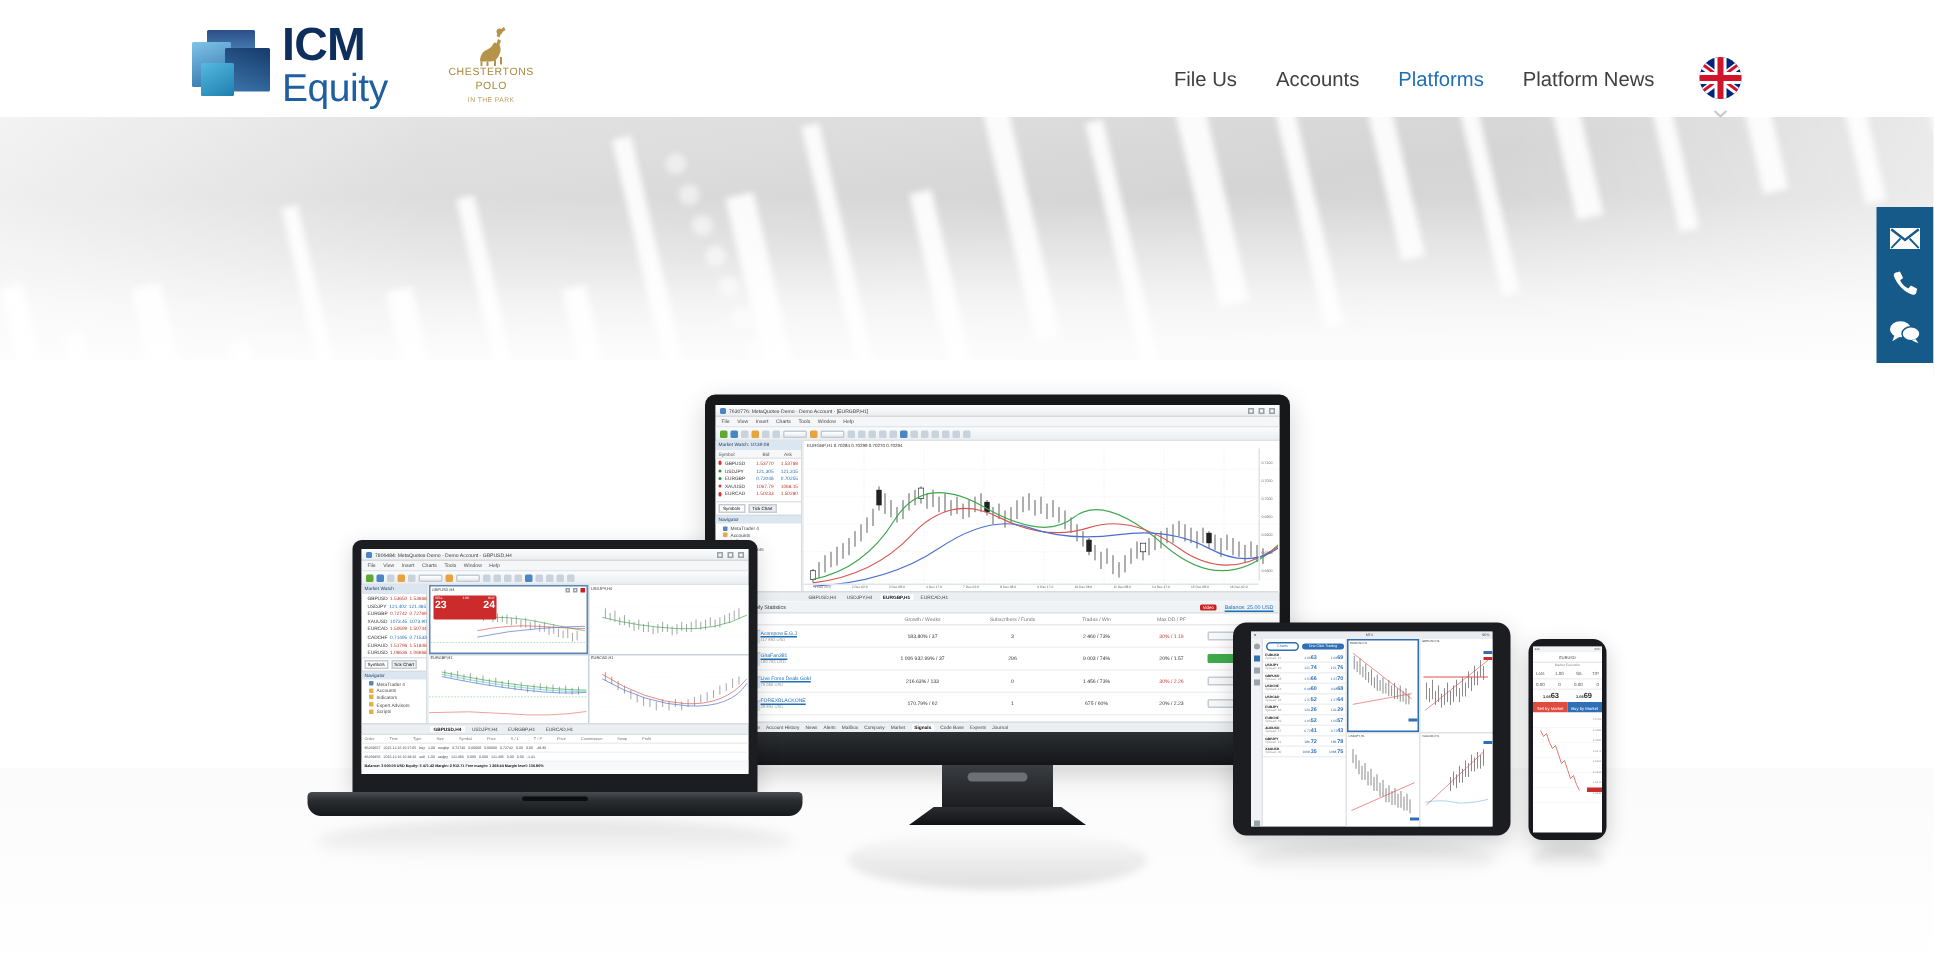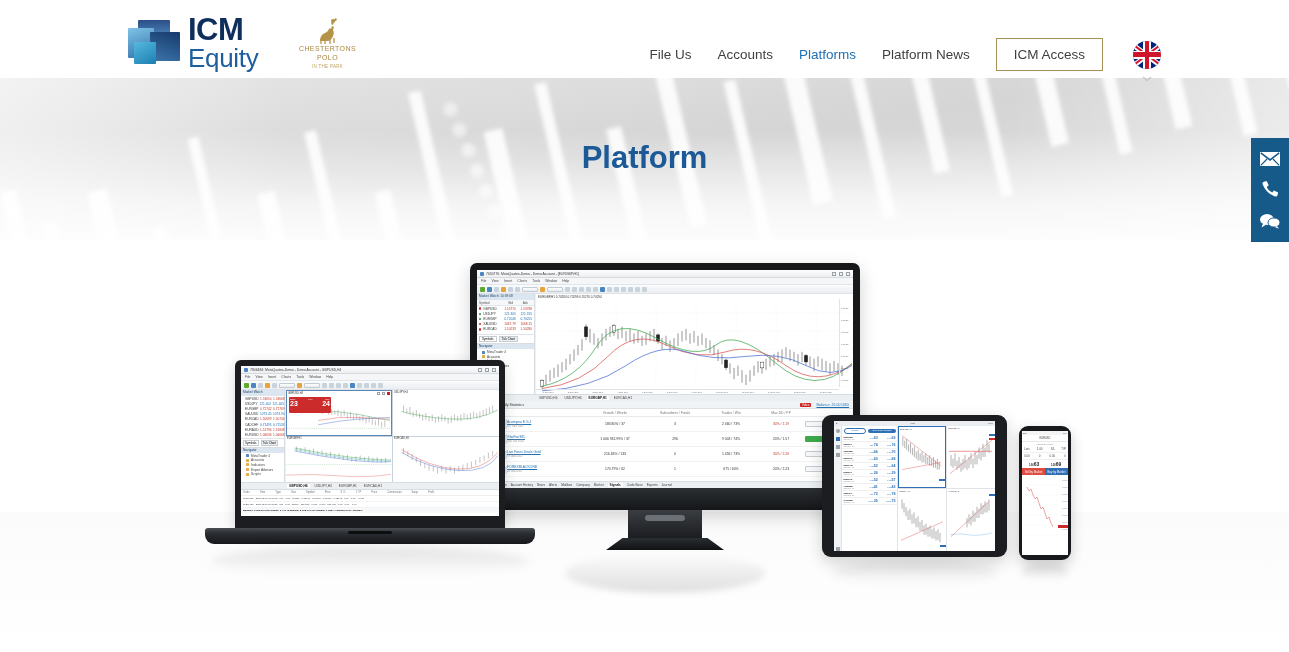--- a/index.html
+++ b/index.html
@@ -381,21 +381,20 @@
         <div>POLO</div>
         <div class="polo-sub">IN THE PARK</div>
       </div>
     </div>
 
     <div class="nav">
       <a>File Us</a>
       <a>Accounts</a>
       <a class="active">Platforms</a>
       <a>Platform News</a>
-      <a class="nav-access">ICM Access</a>
       <div class="flag-wrap">
         <div class="flag">
           <span class="d1"></span>
             <span class="d2"></span>
           <span class="r1"></span>
             <span class="r2"></span>
           <span class="hw"></span>
             <span class="vw"></span>
           <span class="hr"></span>
             <span class="vr"></span>
@@ -454,21 +453,20 @@
           <circle cx="480" cy="56" r="7"></circle>
         <circle cx="484" cy="78" r="7"></circle>
           <circle cx="488" cy="100" r="7"></circle>
         <circle cx="492" cy="122" r="7"></circle>
           <circle cx="496" cy="144" r="7"></circle>
       </g>
     </svg>
     <div class="hero-fade"></div>
     <div class="hero-fade2"></div>
 
-    <div class="hero-title">Platform</div>
   </div>
 
   <div class="rail">
     <div class="rail-btn">
       <svg width="22" height="16" viewBox="0 0 22 16">
         <rect x="1" y="1" width="20" height="14" fill="#fff"></rect>
         <path d="M1.8 1.8 11 9l9.2-7.2" fill="none" stroke="#165a8a" stroke-width="1.6"></path>
         <path d="M1.8 14.4 8 8M20.2 14.4 14 8" stroke="#165a8a" stroke-width="1.2" fill="none"></path>
       </svg>
     </div>

